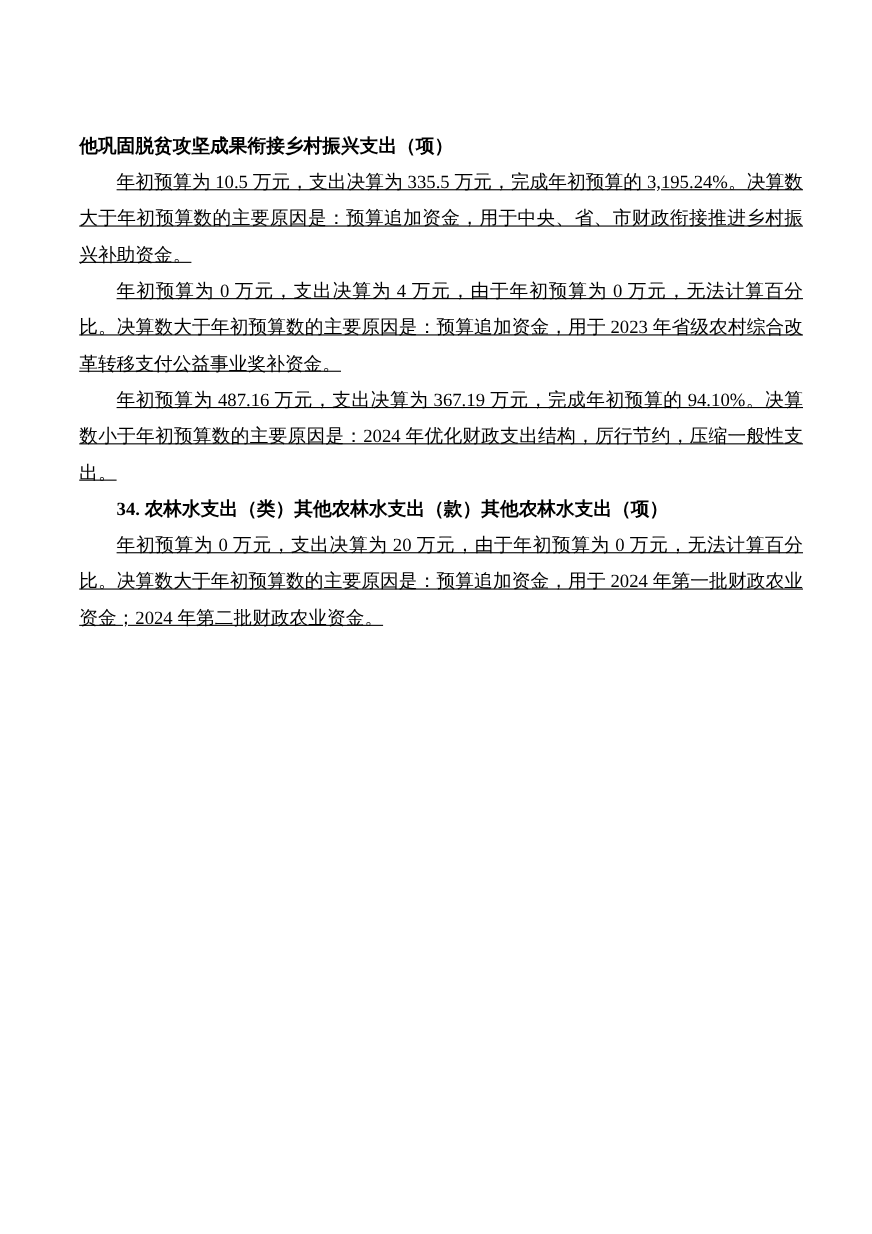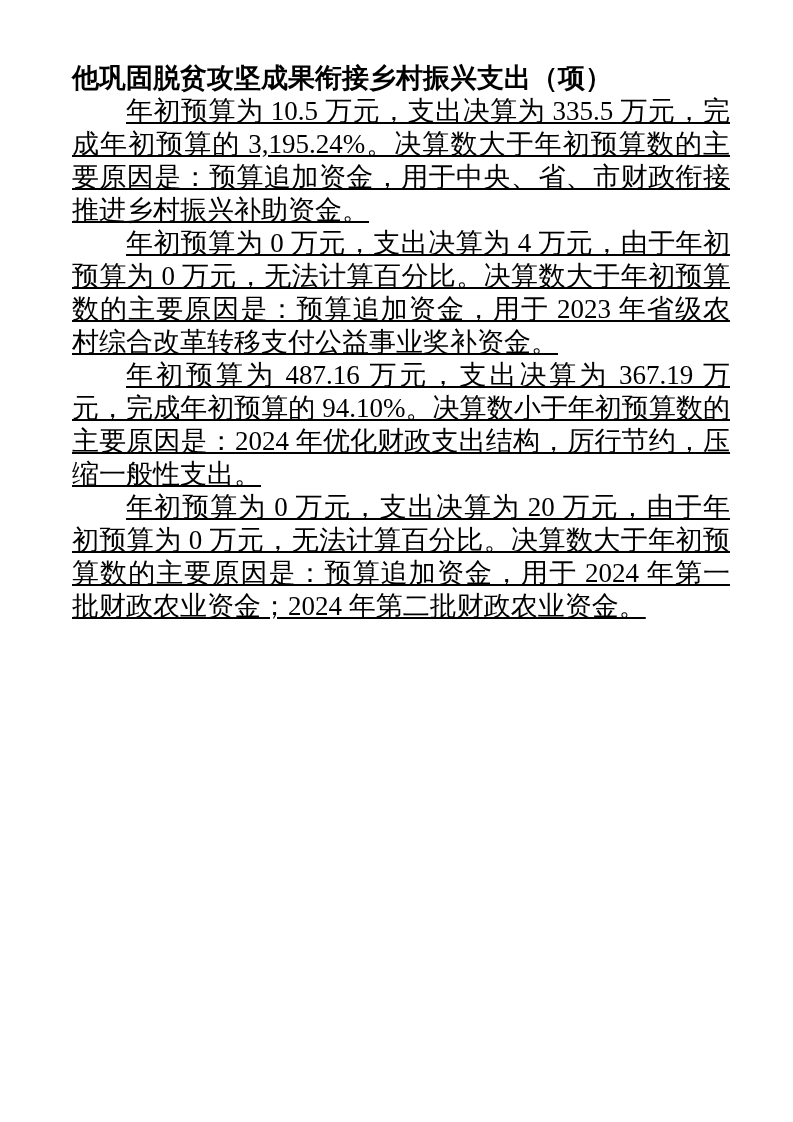--- a/index.html
+++ b/index.html
@@ -7,23 +7,23 @@
     padding: 0;
     background: #ffffff;
   }
   .page {
     position: relative;
     width: 793px;
     height: 1122px;
     box-sizing: border-box;
     background: #ffffff;
     color: #000000;
-    padding: 62px 63px 0 72px;
+    padding: 116px 63px 0 72px;
     font-family: "Liberation Serif", "DejaVu Serif", serif;
-    font-size: 27px;
+    font-size: 17px;
     line-height: 33px;
     text-align: justify;
     overflow: hidden;
   }
   .section { margin: 0; padding: 0; }
   .heading {
     font-weight: bold;
     text-indent: 2em;
   }
   .heading.continuation {
@@ -49,17 +49,18 @@
   </div>
 
   <div class="section">
     <div class="para">年初预算为 487.16 万元，支出决算为 367.19 万元，完成年初预算的 94.10%。决算数小于年初预算数的主要原因是：2024 年优化财政支出结构，厉行节约，压缩一般性支出。</div>
   </div>
 
   <div class="section">
   </div>
 
   <div class="section">
+    <div class="heading">34. 农林水支出（类）其他农林水支出（款）其他农林水支出（项）</div>
     <div class="para">年初预算为 0 万元，支出决算为 20 万元，由于年初预算为 0 万元，无法计算百分比。决算数大于年初预算数的主要原因是：预算追加资金，用于 2024 年第一批财政农业资金；2024 年第二批财政农业资金。</div>
   </div>
 
 
 </div>
 
 </body></html>

